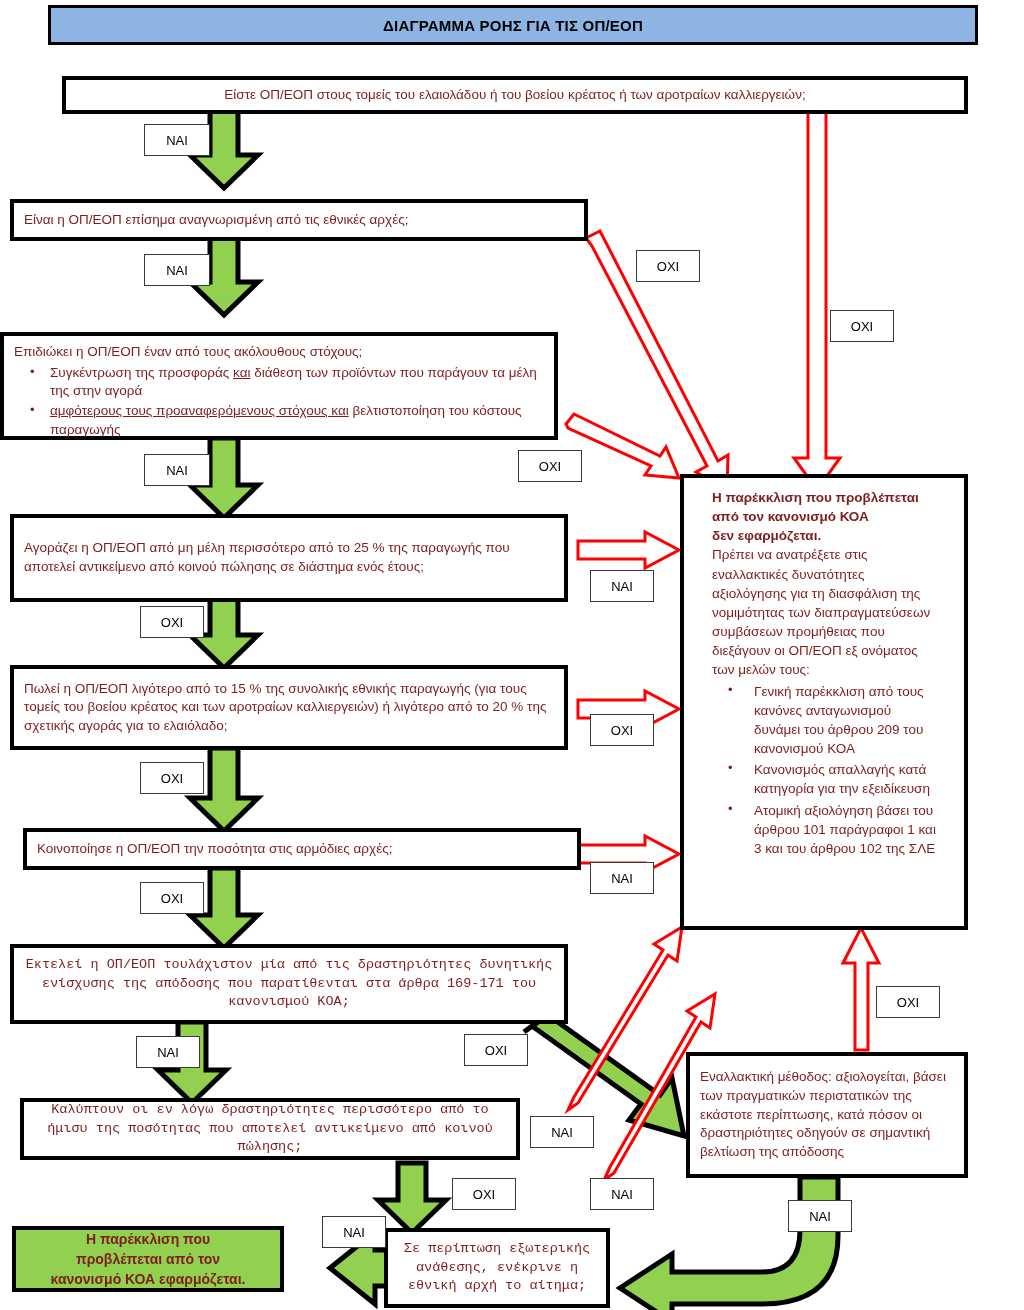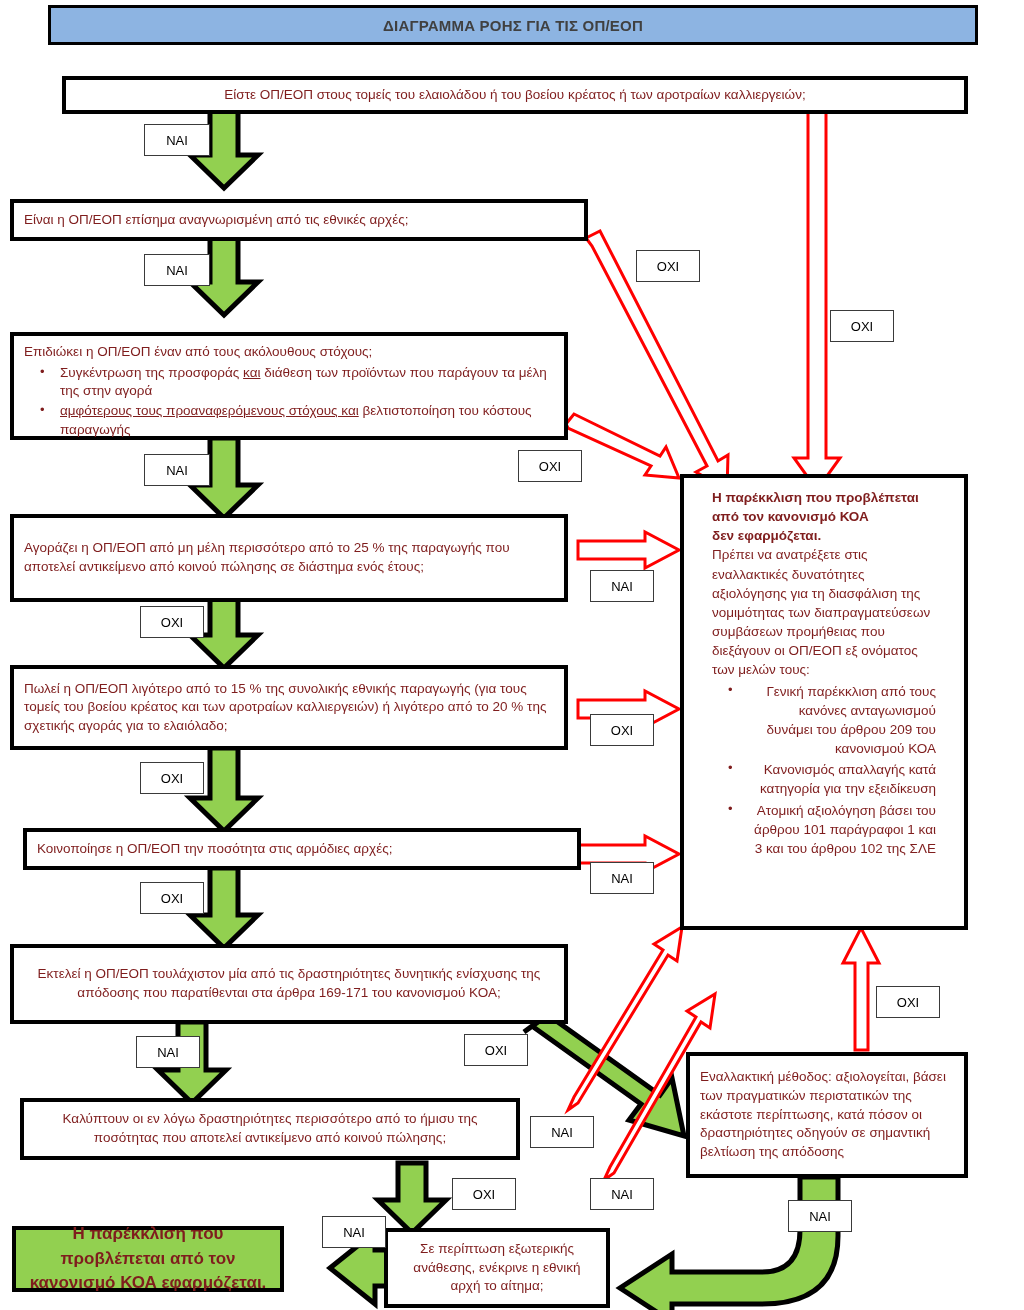--- a/index.html
+++ b/index.html
@@ -13,36 +13,36 @@
   #root{position:absolute;left:0;top:0;width:1024px;height:1310px;}
 
   
   .titlebar{
     position:absolute;
     left:48px;top:5px;width:930px;height:40px;
     background:#8DB4E2;
     border:3px solid #000;
     box-sizing:border-box;
     display:flex;align-items:center;justify-content:center;
-    font-weight:bold;font-size:15px;color:#404040;
+    font-weight:bold;font-size:15px;color:#000000;
     letter-spacing:.2px;
   }
 
   
   .box{
     position:absolute;
     background:#fff;
     border:4px solid #000;
     box-sizing:border-box;
     font-size:13.5px;
     line-height:1.38;
     color:#7f1d1d;
     padding:7px 10px;
   }
-  .box.center{display:flex;align-items:center;justify-content:center;text-align:center;}
+  .box.center{display:flex;align-items:center;justify-content:center;text-align:center;font-family:Liberation Mono, monospace;}
   .box.left{display:flex;align-items:center;text-align:left;}
   .box.topleft{text-align:left;}
 
   .box ul{margin:2px 0 0 0;padding-left:22px;list-style:none;}
   .box ul li{position:relative;margin:1px 0;padding-left:14px;}
   .box ul li:before{
     content:"\2022";position:absolute;left:-6px;top:-1px;font-size:13px;
   }
   .u{text-decoration:underline;}
 
@@ -50,26 +50,26 @@
   .box.result{
     border:4px solid #000;
     padding:10px 28px;
     font-size:13.5px;
     line-height:1.42;
   }
   .box.green-result{
     background:#92D050;
     border:4px solid #000;
     display:flex;align-items:center;justify-content:center;text-align:center;
-    font-weight:bold;font-size:17px;line-height:1.45;
+    font-weight:bold;font-size:14px;line-height:1.45;
     padding:6px 8px;
   }
   .bold{font-weight:bold;}
 
-  .box.result ul{margin:2px 0 0 0;padding-left:26px;text-align:right;}
+  .box.result ul{margin:2px 0 0 0;padding-left:26px;}
   .box.result ul li{padding-left:16px;margin:2px 0;}
   .box.result ul li:before{content:"\2022";left:-10px;}
 
   
   .lbl{
     position:absolute;
     background:#fff;
     border:1px solid #3a3a3a;
     box-sizing:border-box;
     display:flex;align-items:center;justify-content:center;
@@ -178,21 +178,21 @@
   <div class="titlebar">ΔΙΑΓΡΑΜΜΑ ΡΟΗΣ ΓΙΑ ΤΙΣ ΟΠ/ΕΟΠ</div>
 
   <div class="box left" style="left:62px;top:76px;width:906px;height:38px;justify-content:center;">
     <span>Είστε ΟΠ/ΕΟΠ στους τομείς του ελαιολάδου ή του βοείου κρέατος ή των αροτραίων καλλιεργειών;</span>
   </div>
 
   <div class="box left" style="left:10px;top:199px;width:578px;height:42px;">
     <span>Είναι η ΟΠ/ΕΟΠ επίσημα αναγνωρισμένη από τις εθνικές αρχές;</span>
   </div>
 
-  <div class="box topleft" style="left:10px;top:332px;width:558px;height:108px;">
+  <div class="box topleft" style="left:0;top:332px;width:558px;height:108px;">
     <div>Επιδιώκει η ΟΠ/ΕΟΠ έναν από τους ακόλουθους στόχους;</div>
     <ul>
       <li><span>Συγκέντρωση της προσφοράς </span><span class="u">και</span><span> διάθεση των προϊόντων που παράγουν τα μέλη της στην αγορά</span></li>
       <li><span class="u">αμφότερους τους προαναφερόμενους στόχους και</span><span> βελτιστοποίηση του κόστους παραγωγής</span></li>
     </ul>
   </div>
 
   <div class="box left" style="left:10px;top:514px;width:558px;height:88px;">
     <span>Αγοράζει η ΟΠ/ΕΟΠ από μη μέλη περισσότερο από το 25 % της παραγωγής που αποτελεί αντικείμενο από κοινού πώλησης σε διάστημα ενός έτους;</span>
   </div>

